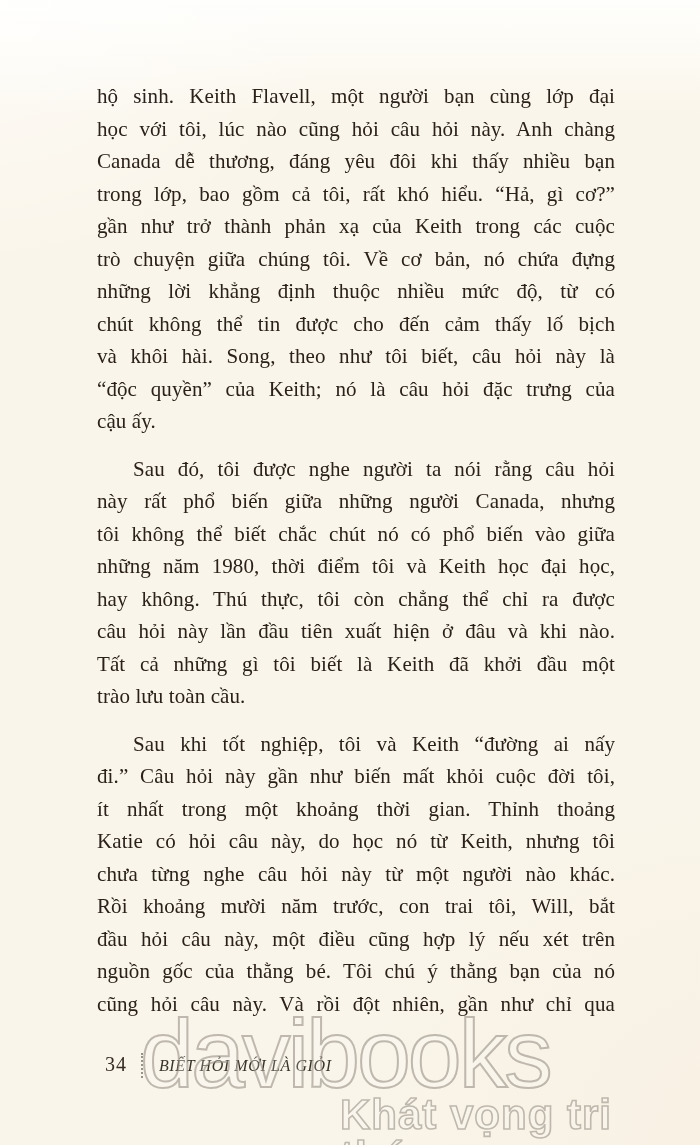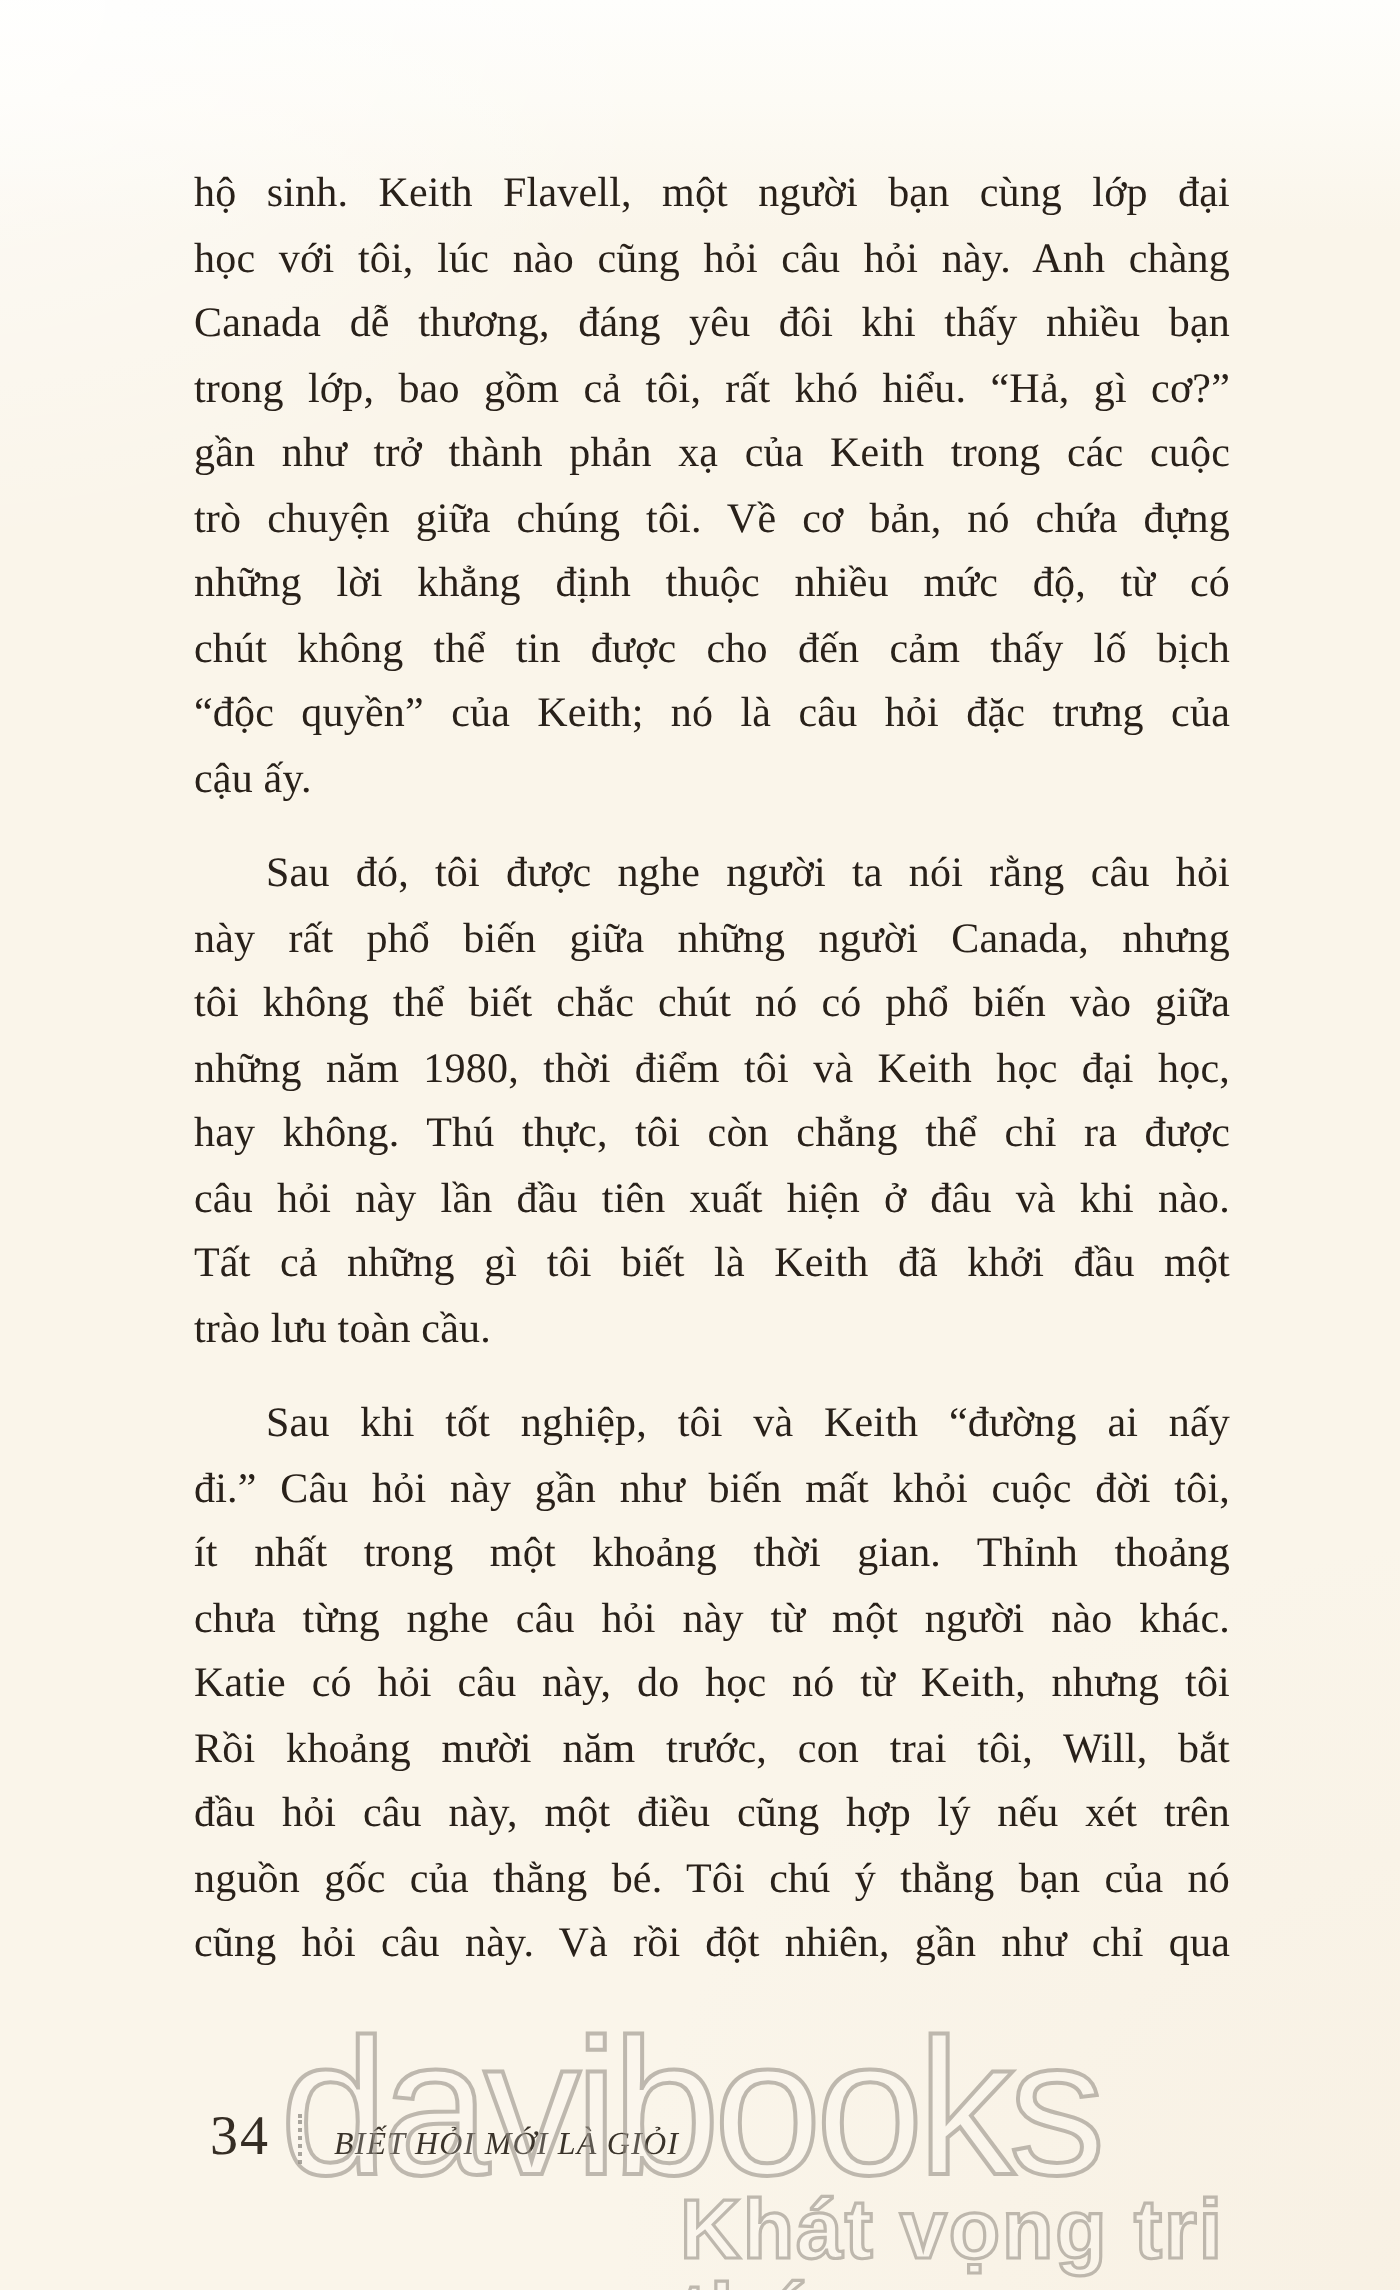--- a/index.html
+++ b/index.html
@@ -38,21 +38,21 @@
   }
   .line.no-justify{text-align-last:left;}
   .line.indent{text-indent:36px;}
   .footer{
     position:absolute;
     left:105px;top:1053px;
     display:flex;align-items:baseline;
     color:#352d24;
   }
   .page-number{
-    font-size:28px;
+    font-size:20px;
     letter-spacing:1px;
   }
   .footer-divider{
     width:0;height:25px;
     border-left:2px dotted #979288;
     margin:0 16px 0 14px;
     align-self:center;
   }
   .running-title{
     font-size:16px;
@@ -96,39 +96,40 @@
   <div class="body-text">
       <div class="para">
         <div class="line">hộ sinh. Keith Flavell, một người bạn cùng lớp đại</div>
         <div class="line">học với tôi, lúc nào cũng hỏi câu hỏi này. Anh chàng</div>
         <div class="line">Canada dễ thương, đáng yêu đôi khi thấy nhiều bạn</div>
         <div class="line">trong lớp, bao gồm cả tôi, rất khó hiểu. “Hả, gì cơ?”</div>
         <div class="line">gần như trở thành phản xạ của Keith trong các cuộc</div>
         <div class="line">trò chuyện giữa chúng tôi. Về cơ bản, nó chứa đựng</div>
         <div class="line">những lời khẳng định thuộc nhiều mức độ, từ có</div>
         <div class="line">chút không thể tin được cho đến cảm thấy lố bịch</div>
+        <div class="line">và khôi hài. Song, theo như tôi biết, câu hỏi này là</div>
         <div class="line">“độc quyền” của Keith; nó là câu hỏi đặc trưng của</div>
         <div class="line no-justify">cậu ấy.</div>
       </div>
       <div class="para spaced">
         <div class="line indent">Sau đó, tôi được nghe người ta nói rằng câu hỏi</div>
         <div class="line">này rất phổ biến giữa những người Canada, nhưng</div>
         <div class="line">tôi không thể biết chắc chút nó có phổ biến vào giữa</div>
         <div class="line">những năm 1980, thời điểm tôi và Keith học đại học,</div>
         <div class="line">hay không. Thú thực, tôi còn chẳng thể chỉ ra được</div>
         <div class="line">câu hỏi này lần đầu tiên xuất hiện ở đâu và khi nào.</div>
         <div class="line">Tất cả những gì tôi biết là Keith đã khởi đầu một</div>
         <div class="line no-justify">trào lưu toàn cầu.</div>
       </div>
       <div class="para spaced">
         <div class="line indent">Sau khi tốt nghiệp, tôi và Keith “đường ai nấy</div>
         <div class="line">đi.” Câu hỏi này gần như biến mất khỏi cuộc đời tôi,</div>
         <div class="line">ít nhất trong một khoảng thời gian. Thỉnh thoảng</div>
+        <div class="line">Katie có hỏi câu này, do học nó từ Keith, nhưng tôi</div>
         <div class="line">chưa từng nghe câu hỏi này từ một người nào khác.</div>
-        <div class="line">Katie có hỏi câu này, do học nó từ Keith, nhưng tôi</div>
         <div class="line">Rồi khoảng mười năm trước, con trai tôi, Will, bắt</div>
         <div class="line">đầu hỏi câu này, một điều cũng hợp lý nếu xét trên</div>
         <div class="line">nguồn gốc của thằng bé. Tôi chú ý thằng bạn của nó</div>
         <div class="line">cũng hỏi câu này. Và rồi đột nhiên, gần như chỉ qua</div>
       </div>
     </div>
 
   <div class="footer">
     <span class="page-number">34</span>
     <span class="footer-divider"></span>

